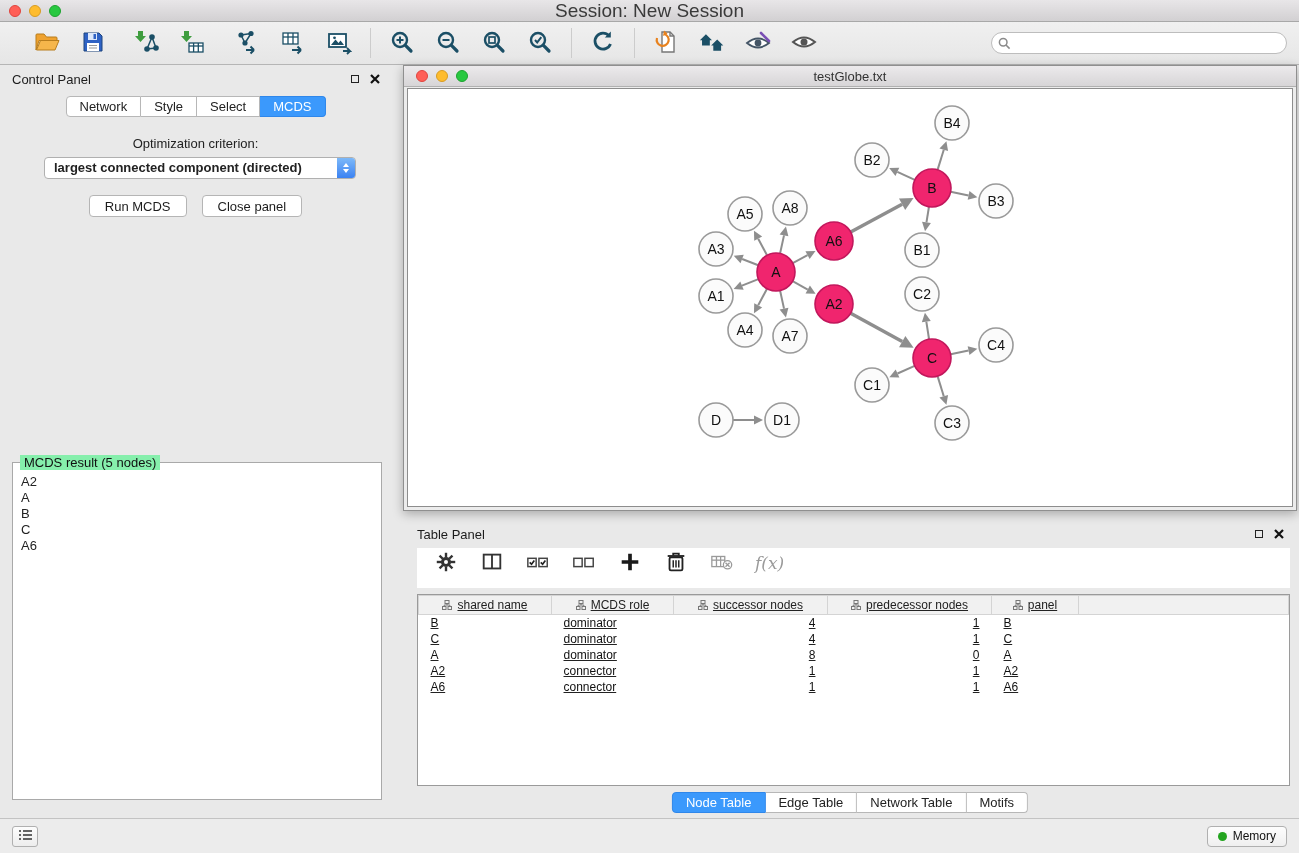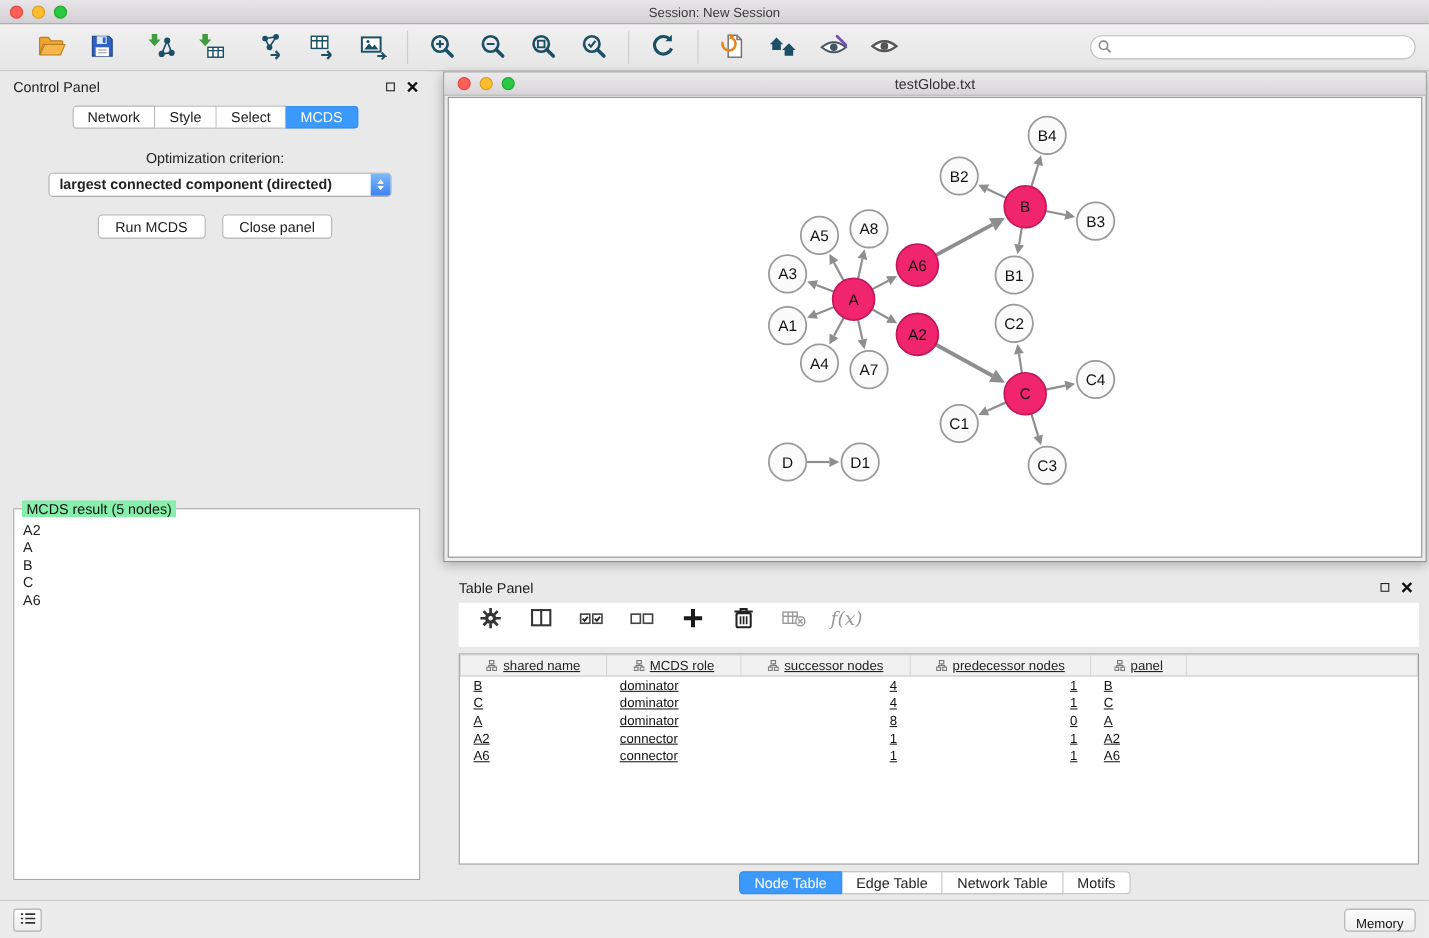--- a/index.html
+++ b/index.html
@@ -2,21 +2,21 @@
 <html><head>
 <meta charset="utf-8">
 <style>
   * { box-sizing: border-box; margin: 0; padding: 0; }
   html,body { width:1299px; height:853px; overflow:hidden; }
   body { font-family:"Liberation Sans", sans-serif; background:#e9e9e9; color:#222; }
   .app { position:relative; width:1299px; height:853px; display:flex; flex-direction:column; }
 
   
   .titlebar { position:relative; height:22px; background:linear-gradient(#e8e6e8,#d2d0d2); border-bottom:1px solid #a8a8a8; flex:0 0 22px; }
-  .titlebar .title { text-align:center; font-size:12px; line-height:22px; color:#3a3a3a; }
+  .titlebar .title { text-align:center; font-size:19px; line-height:22px; color:#3a3a3a; }
   .traffic { position:absolute; left:9px; top:5px; display:flex; gap:8px; }
   .light { width:12px; height:12px; border-radius:50%; display:inline-block; }
   .light.red { background:#ff5f57; border:1px solid #e0443e; }
   .light.yellow { background:#febc2e; border:1px solid #d89c22; }
   .light.green { background:#28c840; border:1px solid #1da32f; }
 
   
   .toolbar { flex:0 0 43px; background:linear-gradient(#f0f0f0,#e6e6e6); border-bottom:1px solid #b5b5b5; display:flex; align-items:center; padding:0 12px 0 20px; }
   .tb-group { display:flex; align-items:center; gap:16px; padding:0 12px; }
   .tb-sep { width:1px; height:30px; background:#cccccc; margin:0 4px; }
@@ -72,21 +72,21 @@
   .tp-table-wrap { position:absolute; top:74px; left:14px; right:7px; height:192px; background:#fff; border:1px solid #9a9a9a; overflow:hidden;text-decoration:underline; }
   table.data { border-collapse:collapse; width:100%; table-layout:fixed; font-size:12px; }
   table.data th { background:#f1f1f1; border:1px solid #d4d4d4; height:19px; font-weight:normal; font-size:12px; color:#222; padding:0 4px; white-space:nowrap; overflow:hidden; cursor:pointer; }
   table.data th .th-inner { display:flex; align-items:center; justify-content:center; gap:5px; }
   table.data td { height:16px; padding:0 12px; white-space:nowrap; overflow:hidden; color:#111; }
   .tp-tabs { position:absolute; top:272px; left:50%; transform:translateX(-50%); }
 
   
   .statusbar { flex:0 0 35px; background:#ececec; border-top:1px solid #c3c3c3; display:flex; align-items:center; padding:0 12px; }
   .list-btn { width:26px; height:21px; background:linear-gradient(#fdfdfd,#ededed); border:1px solid #b0b0b0; border-radius:3px; display:flex; align-items:center; justify-content:center; cursor:pointer; }
-  .memory-btn { margin-left:auto; height:21px; padding:0 10px; background:linear-gradient(#fdfdfd,#efefef); border:1px solid #b0b0b0; border-radius:4px; display:flex; align-items:center; gap:6px; font-size:12px; color:#111; cursor:pointer;flex-direction:column; }
+  .memory-btn { margin-left:auto; height:21px; padding:0 10px; background:linear-gradient(#fdfdfd,#efefef); border:1px solid #b0b0b0; border-radius:4px; display:flex; align-items:center; gap:6px; font-size:12px; color:#111; cursor:pointer; }
   .mem-dot { width:9px; height:9px; border-radius:50%; background:#23a41f; display:inline-block; }
 </style>
 </head>
 <body>
 
 <div class="app">
 
   <div class="titlebar">
     <div class="traffic">
       <span class="light red"></span>

